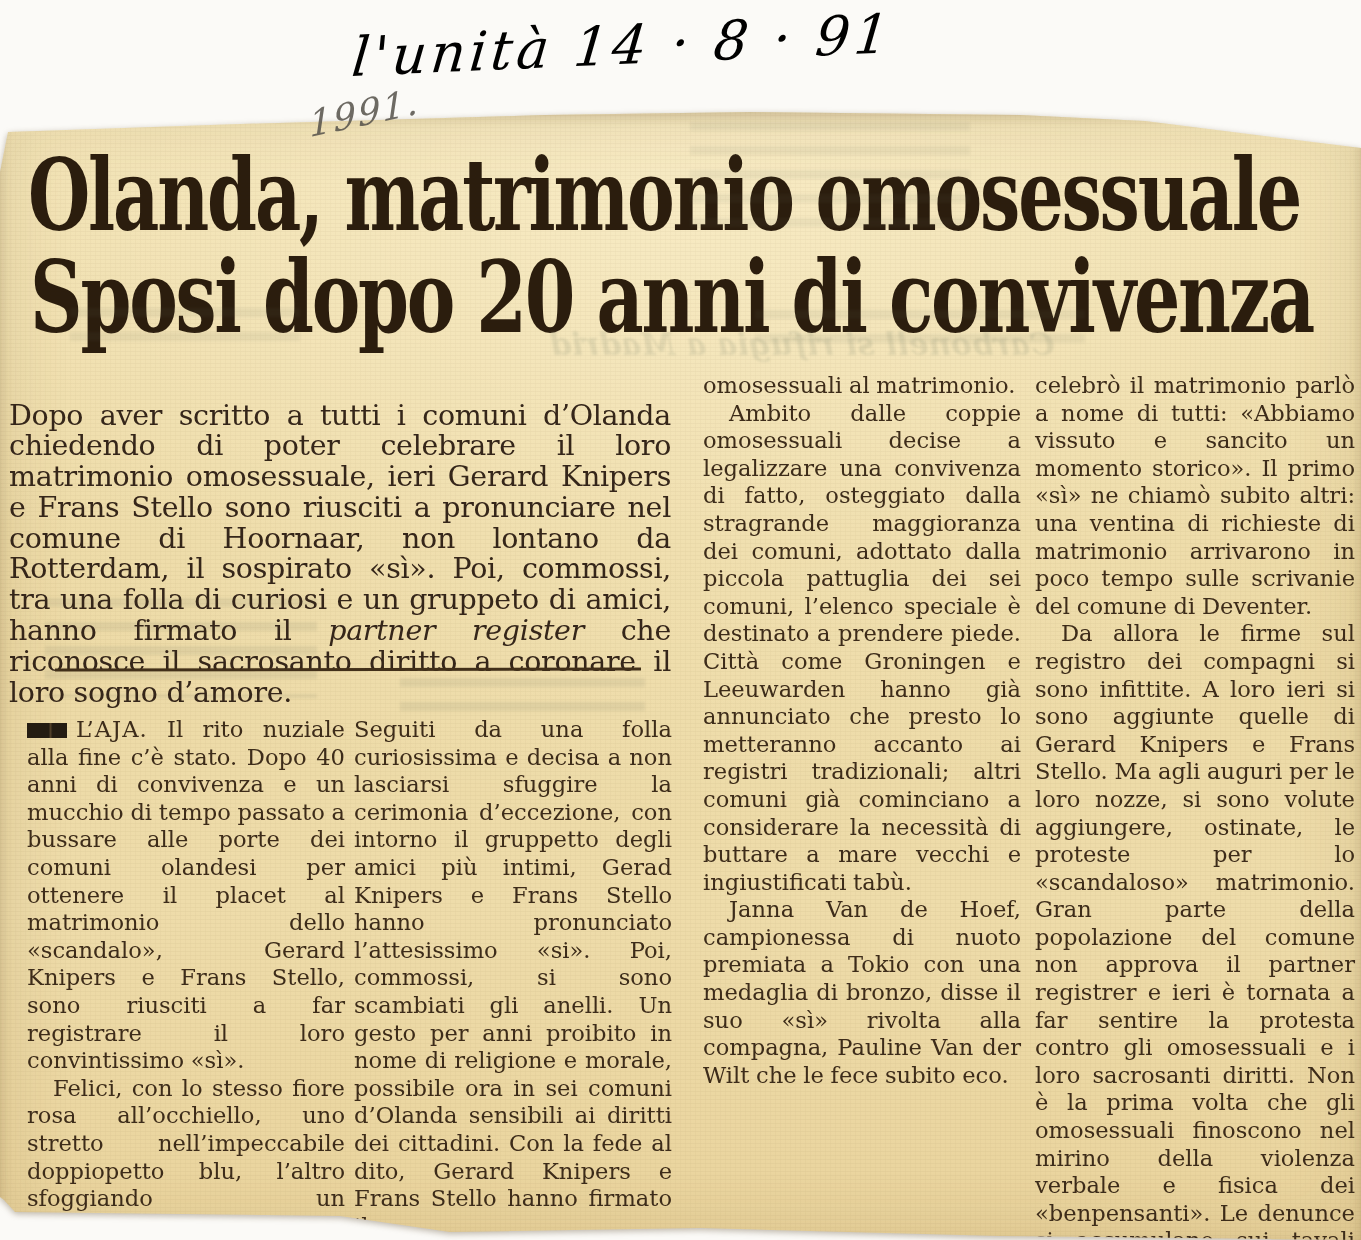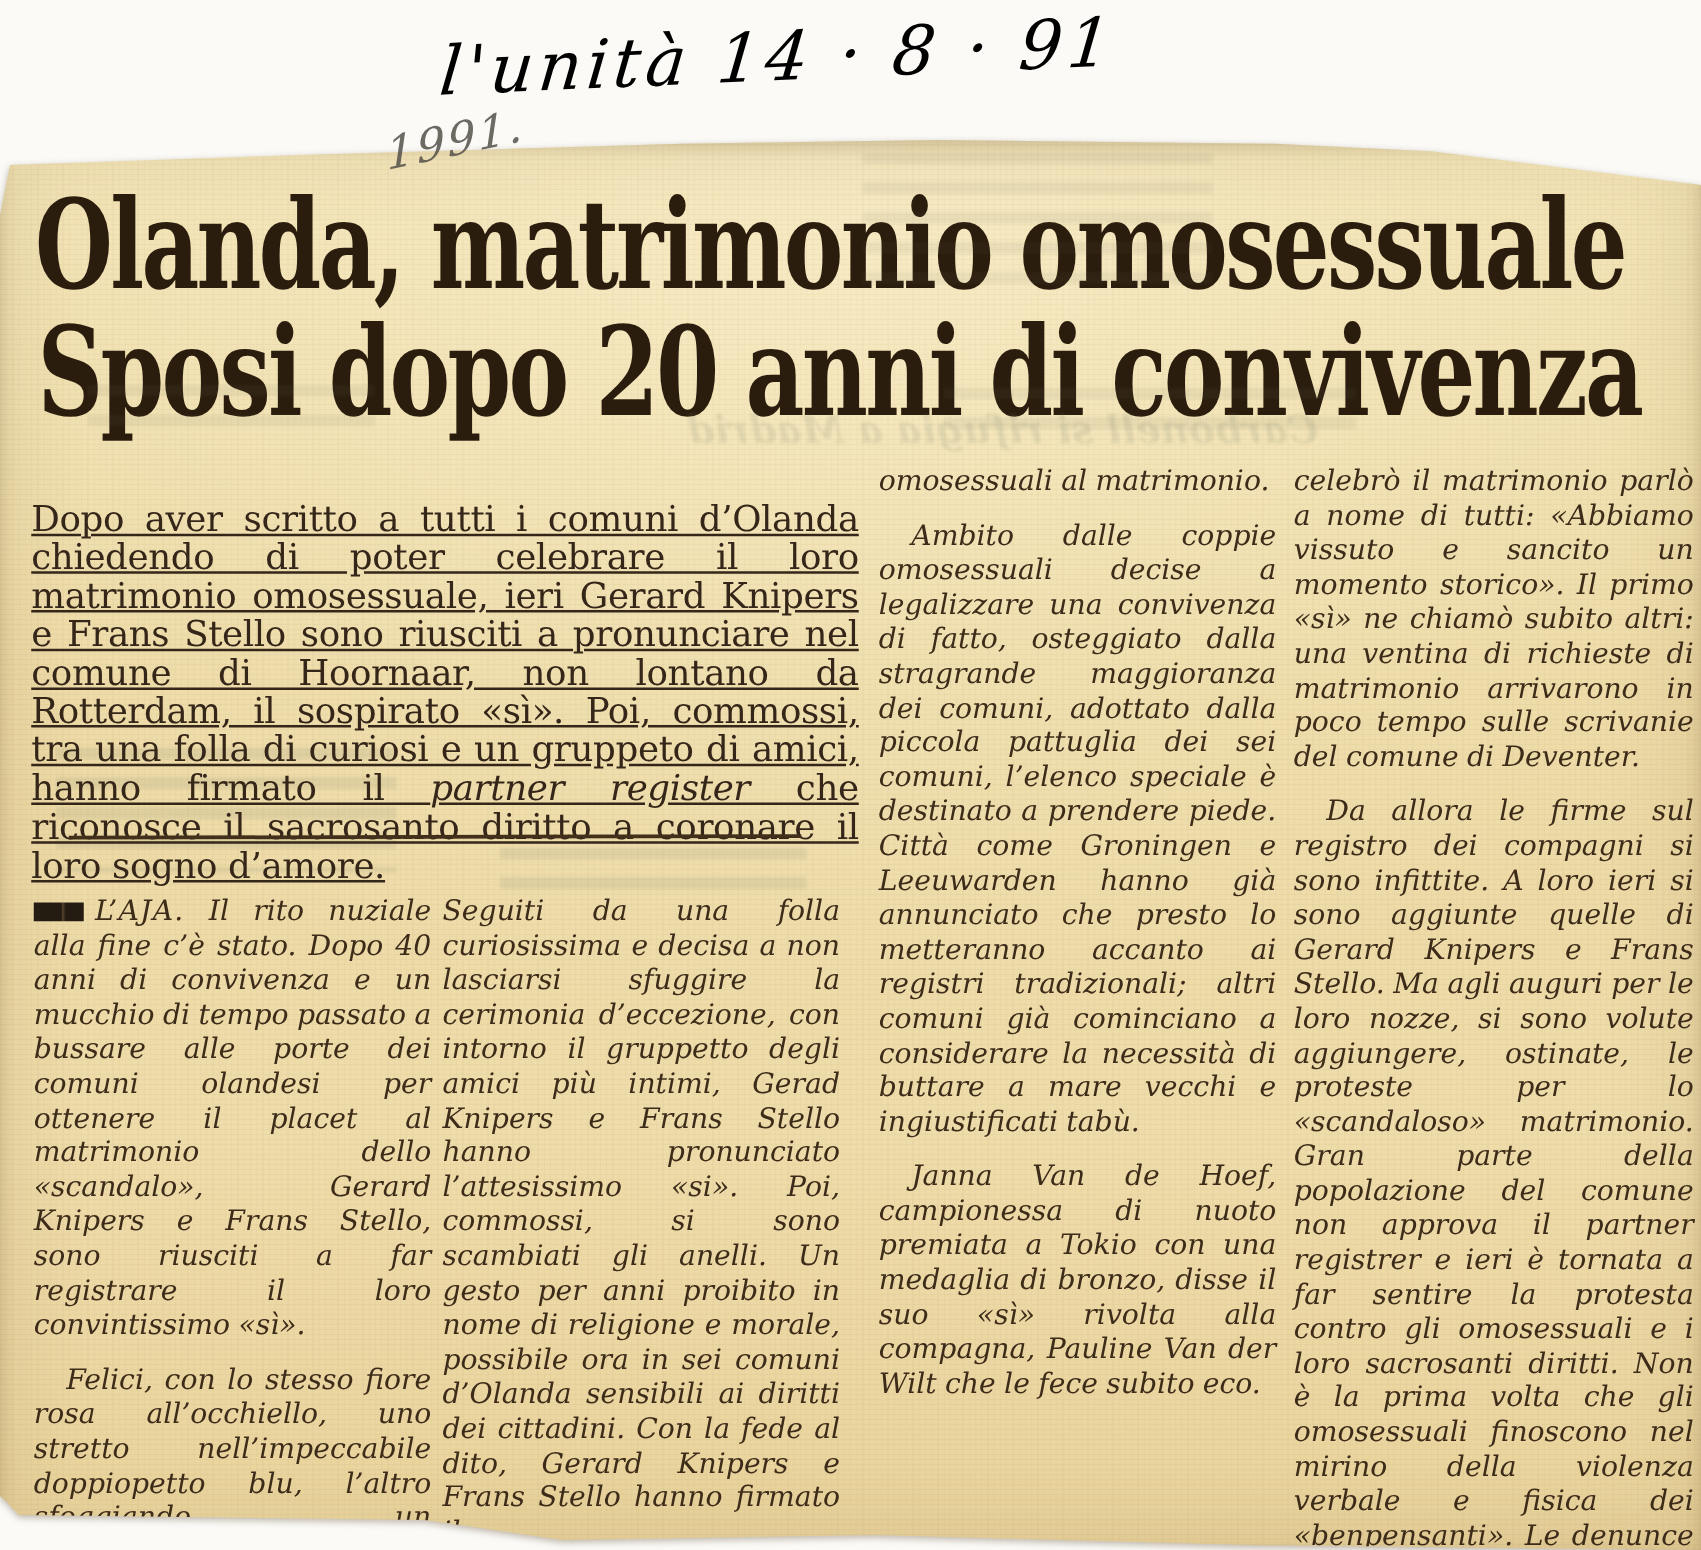--- a/index.html
+++ b/index.html
@@ -27,35 +27,35 @@
   
   .headline-svg{position:absolute;left:0;top:6px;width:1361px;height:252px;}
   .headline-svg text{font-family:"DejaVu Serif",serif;font-weight:bold;fill:#2b1d0e;letter-spacing:-3px;}
   
   .ghost-line{position:absolute;left:468px;top:214px;width:668px;text-align:center;
     font-style:italic;font-weight:bold;font-size:31px;color:#79816b;opacity:.16;
     transform:scaleX(-1);filter:blur(1.3px);white-space:nowrap;}
   .smudge{position:absolute;opacity:.13;filter:blur(1.4px);
     background:repeating-linear-gradient(180deg,rgba(105,110,90,.85) 0 9px,transparent 9px 24px);}
   
-  .lead{position:absolute;left:25px;top:260px;width:662px;font-size:28.5px;line-height:30.8px;
-    text-align:justify;color:#35261a;letter-spacing:-0.3px;text-decoration:underline;}
+  .lead{position:absolute;left:9px;top:260px;width:662px;font-size:28.5px;line-height:30.8px;
+    text-align:justify;color:#35261a;letter-spacing:-0.3px;}
   .lead em{font-style:italic;}
   
   .divider{position:absolute;left:55px;top:556px;width:586px;height:3px;background:#42301a;
     transform:rotate(-0.12deg);}
   
   .col{position:absolute;text-align:justify;color:#3d2c1a;font-size:22.6px;line-height:27.6px;
     word-spacing:-0.5px;}
   .col-1{left:27px;top:604px;width:318px;}
   .col-2{left:354px;top:604px;width:318px;}
   .col-3{left:703px;top:260px;width:318px;}
   .col-4{left:1035px;top:260px;width:320px;}
-  .para{margin:0;font-style:italic;}
-  .col p.para:not(:first-of-type){text-indent:26px;margin-top:16px;}
+  .para{margin:0;}
+  .col p.para:not(:first-of-type){text-indent:26px;}
   .para em{font-style:italic;}
   .marker{display:inline-block;width:40px;height:15px;margin-right:9px;vertical-align:-1px;
     background:linear-gradient(90deg,#241c12 0 55%,#57452c 58%,#241c12 64%);}
   .dateline{letter-spacing:1px;}
 </style>
 </head>
 <body>
 
 <div id="page">
 

